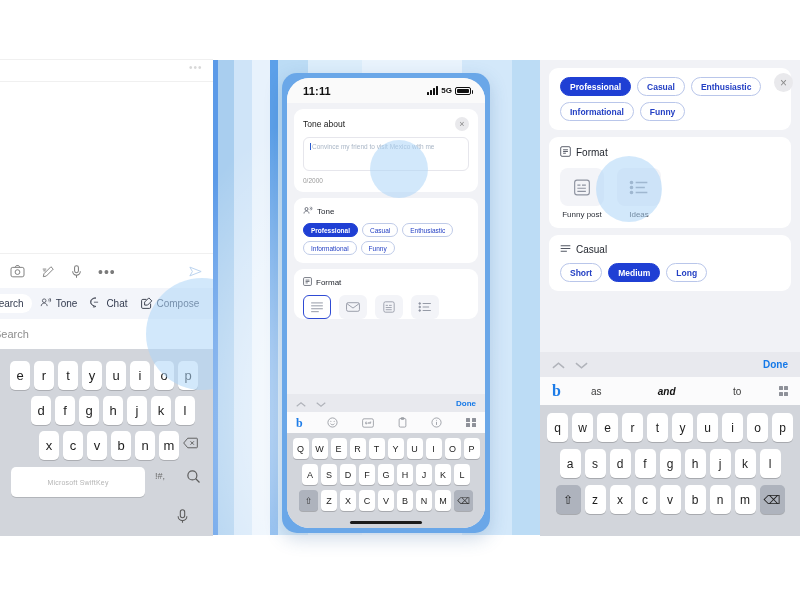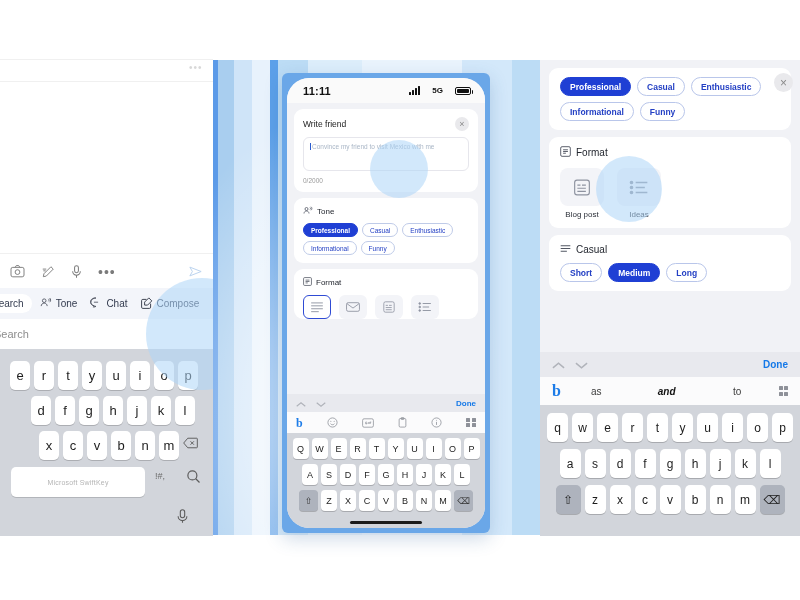--- a/index.html
+++ b/index.html
@@ -90,33 +90,33 @@
   .lp-mag { position:absolute; left:186px; top:120px; color:#5c5c5c; }
   .lp-mic { position:absolute; left:176px; top:160px; color:#5c5c5c; }
   .lp-bs  { position:absolute; left:183px; top:86px; color:#5c5c5c; }
 
   
   .blob { position:absolute; border-radius:50%; background:rgba(173,214,248,.55); pointer-events:none; }
 
   
   .phone {
     position:absolute; left:282px; top:73px; width:208px; height:460px;
-    background:#6aa7e8; border-radius:6px; padding:5px;
+    background:#6aa7e8; border-radius:15px; padding:5px;
     box-shadow:0 6px 18px rgba(40,90,150,.22);
   }
   .phone-screen {
     width:100%; height:100%; background:#f1f2f6; border-radius:22px; overflow:hidden;
     position:relative; display:flex; flex-direction:column;
   }
   .status {
     height:25px; background:#fafafa; display:flex; align-items:center;
     justify-content:space-between; padding:0 14px 0 16px; flex:none;
   }
   .status .time { font-size:11px; font-weight:bold; color:#111; letter-spacing:.2px;}
-  .status .right { display:flex; align-items:center; gap:12px; }
+  .status .right { display:flex; align-items:center; gap:3px; }
   .bars { display:flex; align-items:flex-end; gap:1px; height:9px; }
   .bars i { width:2px; background:#111; border-radius:.5px; display:block; }
   .bars i:nth-child(1){height:3px}.bars i:nth-child(2){height:5px}
   .bars i:nth-child(3){height:7px}.bars i:nth-child(4){height:9px}
   .net { font-size:8px; font-weight:bold; color:#111; }
   .batt { width:16px; height:8px; border:1px solid #111; border-radius:2px; position:relative; }
   .batt::before{content:"";position:absolute;inset:1px;background:#111;border-radius:1px;}
   .batt::after{content:"";position:absolute;right:-3px;top:2px;width:1.5px;height:4px;background:#111;border-radius:0 1px 1px 0;}
 
   .sheet { flex:1; background:#f1f2f6; overflow:hidden; position:relative; }
@@ -369,21 +369,21 @@
               <i></i>
             </span>
           <span class="net">5G</span>
           <span class="batt"></span>
         </span>
       </div>
 
       <div class="sheet">
         <div class="card">
           <div class="card-head">
-            <span class="card-title">Write friend</span>
+            <span class="card-title">Tone about</span>
             <span class="xbtn">×</span>
           </div>
           <div class="textbox">
             <span class="caret"></span><span>Convince my friend to visit Mexico with me</span>
           </div>
           <div class="counter">0/2000</div>
         </div>
 
         <div class="card">
           <div class="sec-label">
@@ -567,21 +567,21 @@
         <span>Format</span>
       </div>
       <div class="rp-fmts" id="rp-fmt">
           <div class="rp-fmt">
             <div class="box">
               <svg width="20" height="17" viewBox="0 0 22 22" fill="none" stroke="currentColor" stroke-width="1.5">
                 <rect x="1.5" y="1.5" width="19" height="19" rx="3"></rect>
                 <path d="M5 8h4M5 12h11M5 16h11M11 8h5"></path>
               </svg>
             </div>
-            <div class="lbl">Blog post</div>
+            <div class="lbl">Funny post</div>
           </div>
           <div class="rp-fmt">
             <div class="box">
               <svg width="20" height="17" viewBox="0 0 24 18" fill="none" stroke="currentColor" stroke-width="1.6">
                 <circle cx="3" cy="3" r="1.4" fill="currentColor"></circle>
                 <circle cx="3" cy="9" r="1.4" fill="currentColor"></circle>
                 <circle cx="3" cy="15" r="1.4" fill="currentColor"></circle>
                 <path d="M8 3h14M8 9h11M8 15h14"></path>
               </svg>
             </div>

